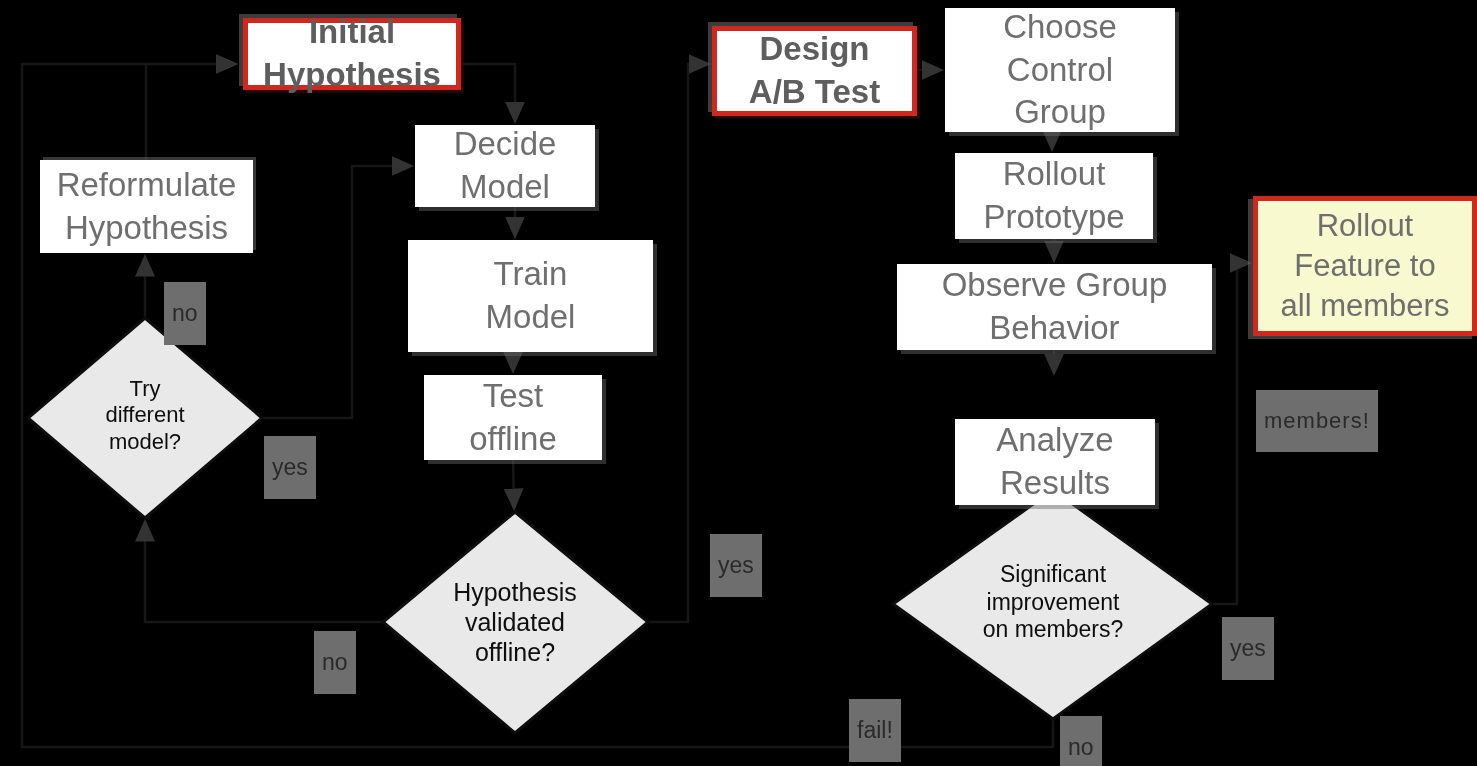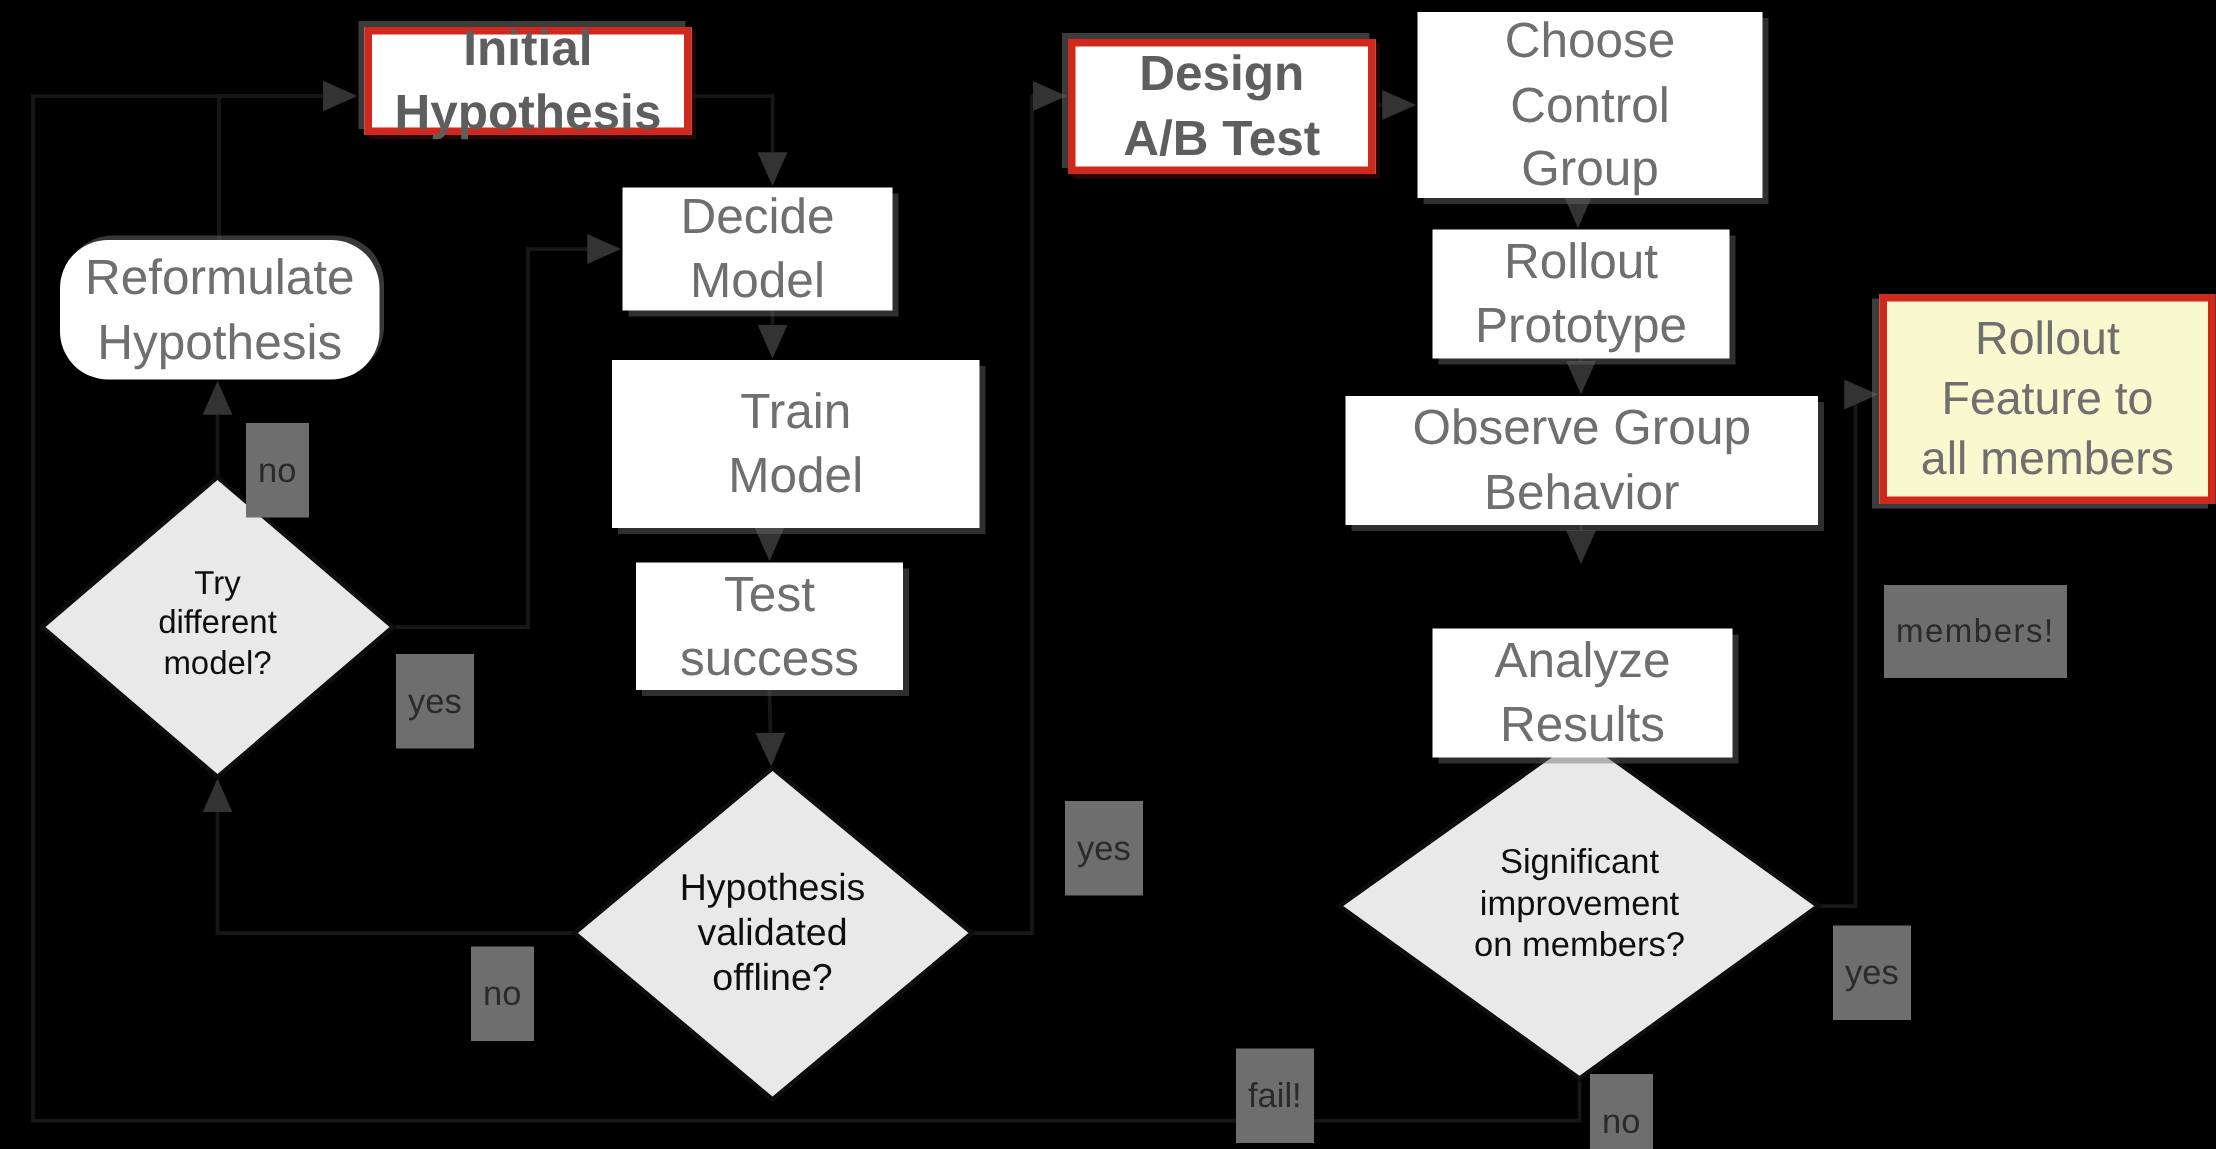--- a/index.html
+++ b/index.html
@@ -35,38 +35,38 @@
   #dt-try{left:45px;top:376px;width:200px;font-size:22px;}
   #dt-hyp{left:395px;top:577px;width:240px;font-size:25px;}
   #dt-sig{left:933px;top:561px;width:240px;font-size:23px;}
   .elabel{
     position:absolute;z-index:4;
     background:#6e6e6e;color:#2a2a2a;
     font-size:23px;padding:17px 8px;line-height:1.25;
   }
   
   #n-initial{left:243px;top:18px;width:218px;height:72px;}
-  #n-reformulate{left:40px;top:160px;width:213px;height:93px;box-shadow:3px -3px 0 rgba(110,110,110,.5);border-radius:32px;}
+  #n-reformulate{left:40px;top:160px;width:213px;height:93px;box-shadow:3px -3px 0 rgba(110,110,110,.5);}
   #n-decide{left:415px;top:125px;width:180px;height:82px;}
   #n-train{left:408px;top:240px;width:245px;height:112px;}
   #n-test{left:424px;top:375px;width:178px;height:85px;}
   #n-design{left:712px;top:26px;width:205px;height:90px;}
   #n-choose{left:945px;top:8px;width:230px;height:124px;}
   #n-rollproto{left:955px;top:153px;width:198px;height:86px;}
   #n-observe{left:897px;top:264px;width:315px;height:86px;}
   #n-analyze{left:955px;top:377px;width:200px;height:86px;margin-top:42px;}
   #n-rollfeat{left:1253px;top:196px;width:224px;height:140px;}
   
   #l-no1{left:164px;top:282px;}
   #l-yes1{left:264px;top:436px;}
   #l-no2{left:314px;top:631px;}
   #l-yes2{left:710px;top:534px;}
   #l-yes3{left:1222px;top:617px;}
   #l-no3{left:1060px;top:716px;}
-  #l-fail{left:824px;top:699px;}
+  #l-fail{left:849px;top:699px;}
   #l-success{left:1256px;top:390px;font-size:22px;letter-spacing:1px;}
 </style>
 </head>
 <body>
 
 <svg id="edges" width="1477" height="766" viewBox="0 0 1477 766">
   <defs>
     <marker id="arr" markerWidth="9" markerHeight="8" refX="7" refY="4" orient="auto">
       <path d="M0,0 L9,4 L0,8 Z" fill="#333333"></path>
     </marker>
@@ -98,21 +98,21 @@
 
 <div id="n-initial" class="box hl">Initial
 Hypothesis</div>
 <div id="n-reformulate" class="box">Reformulate
 Hypothesis</div>
 <div id="n-decide" class="box">Decide
 Model</div>
 <div id="n-train" class="box">Train
 Model</div>
 <div id="n-test" class="box">Test
-success</div>
+offline</div>
 <div id="n-design" class="box hl">Design
 A/B Test</div>
 <div id="n-choose" class="box">Choose
 Control
 Group</div>
 <div id="n-rollproto" class="box">Rollout
 Prototype</div>
 <div id="n-observe" class="box">Observe Group
 Behavior</div>
 <div id="n-analyze" class="box">Analyze

